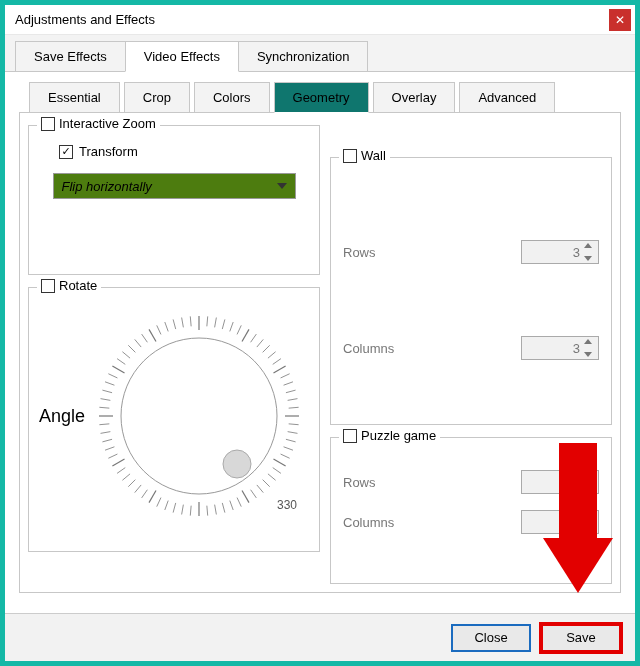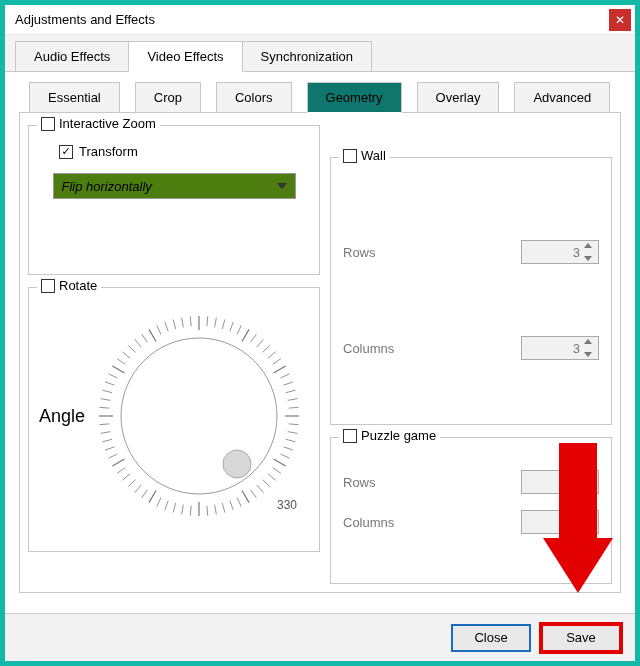--- a/index.html
+++ b/index.html
@@ -67,21 +67,21 @@
   }
   .content {
     padding: 10px 14px;
     background: #fff;
   }
   .subtabrow {
     display: flex;
     align-items: flex-end;
     border-bottom: 1px solid #c7c7c7;
     padding-left: 10px;
-    gap: 16px;
+    gap: 5px;
   }
   .subtab {
     padding: 7px 18px;
     border: 1px solid #c7c7c7;
     border-bottom: none;
     background: #f3f3f3;
     margin-right: -1px;
     cursor: pointer;
   }
   .subtab.active {
@@ -220,21 +220,21 @@
 <body>
 
 <div class="window">
 
   <div class="titlebar">
     <span class="titlebar-title">Adjustments and Effects</span>
     <div class="titlebar-close">✕</div>
   </div>
 
   <div class="tabrow">
-    <div class="tab">Audio Effects</div>
+    <div class="tab">Save Effects</div>
     <div class="tab active">Video Effects</div>
     <div class="tab">Synchronization</div>
   </div>
 
   <div class="content">
 
     <div class="subtabrow">
       <div class="subtab">Essential</div>
       <div class="subtab">Crop</div>
       <div class="subtab">Colors</div>

